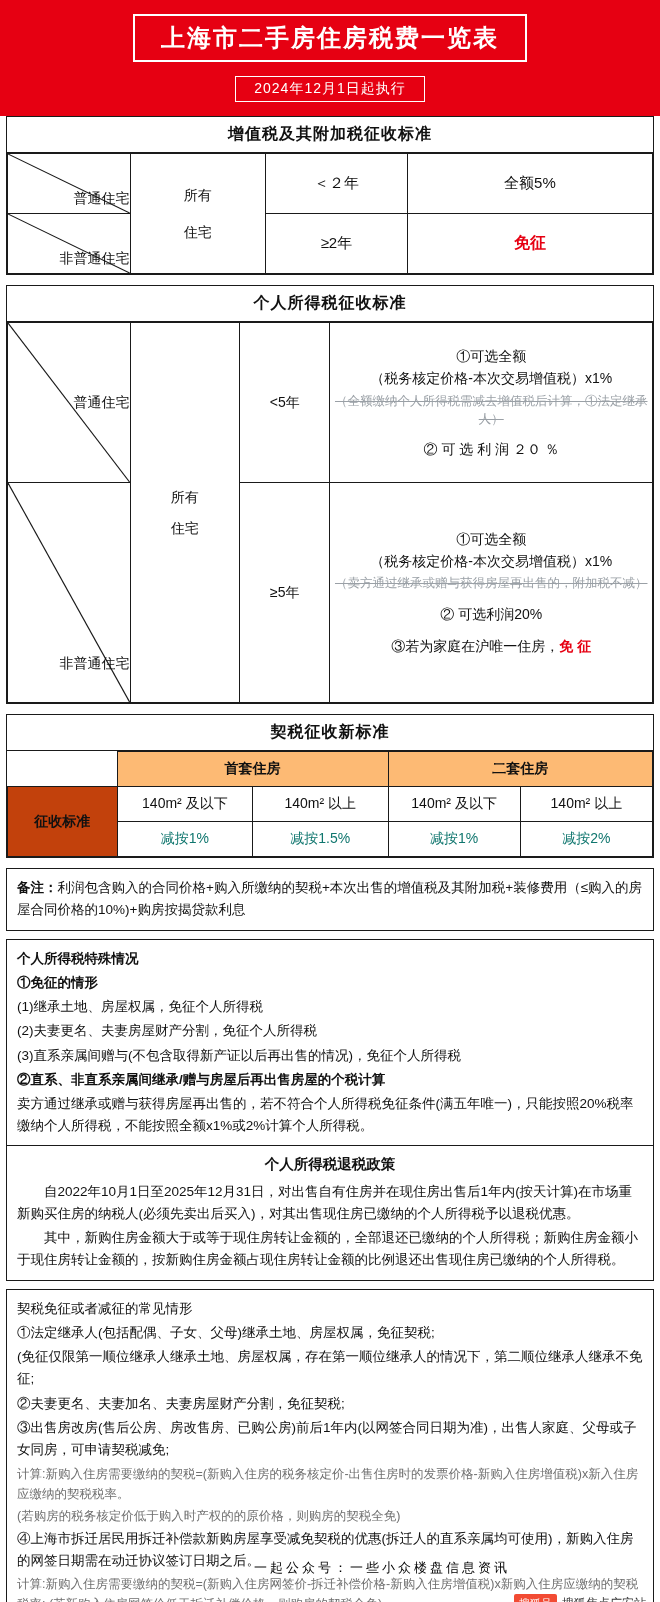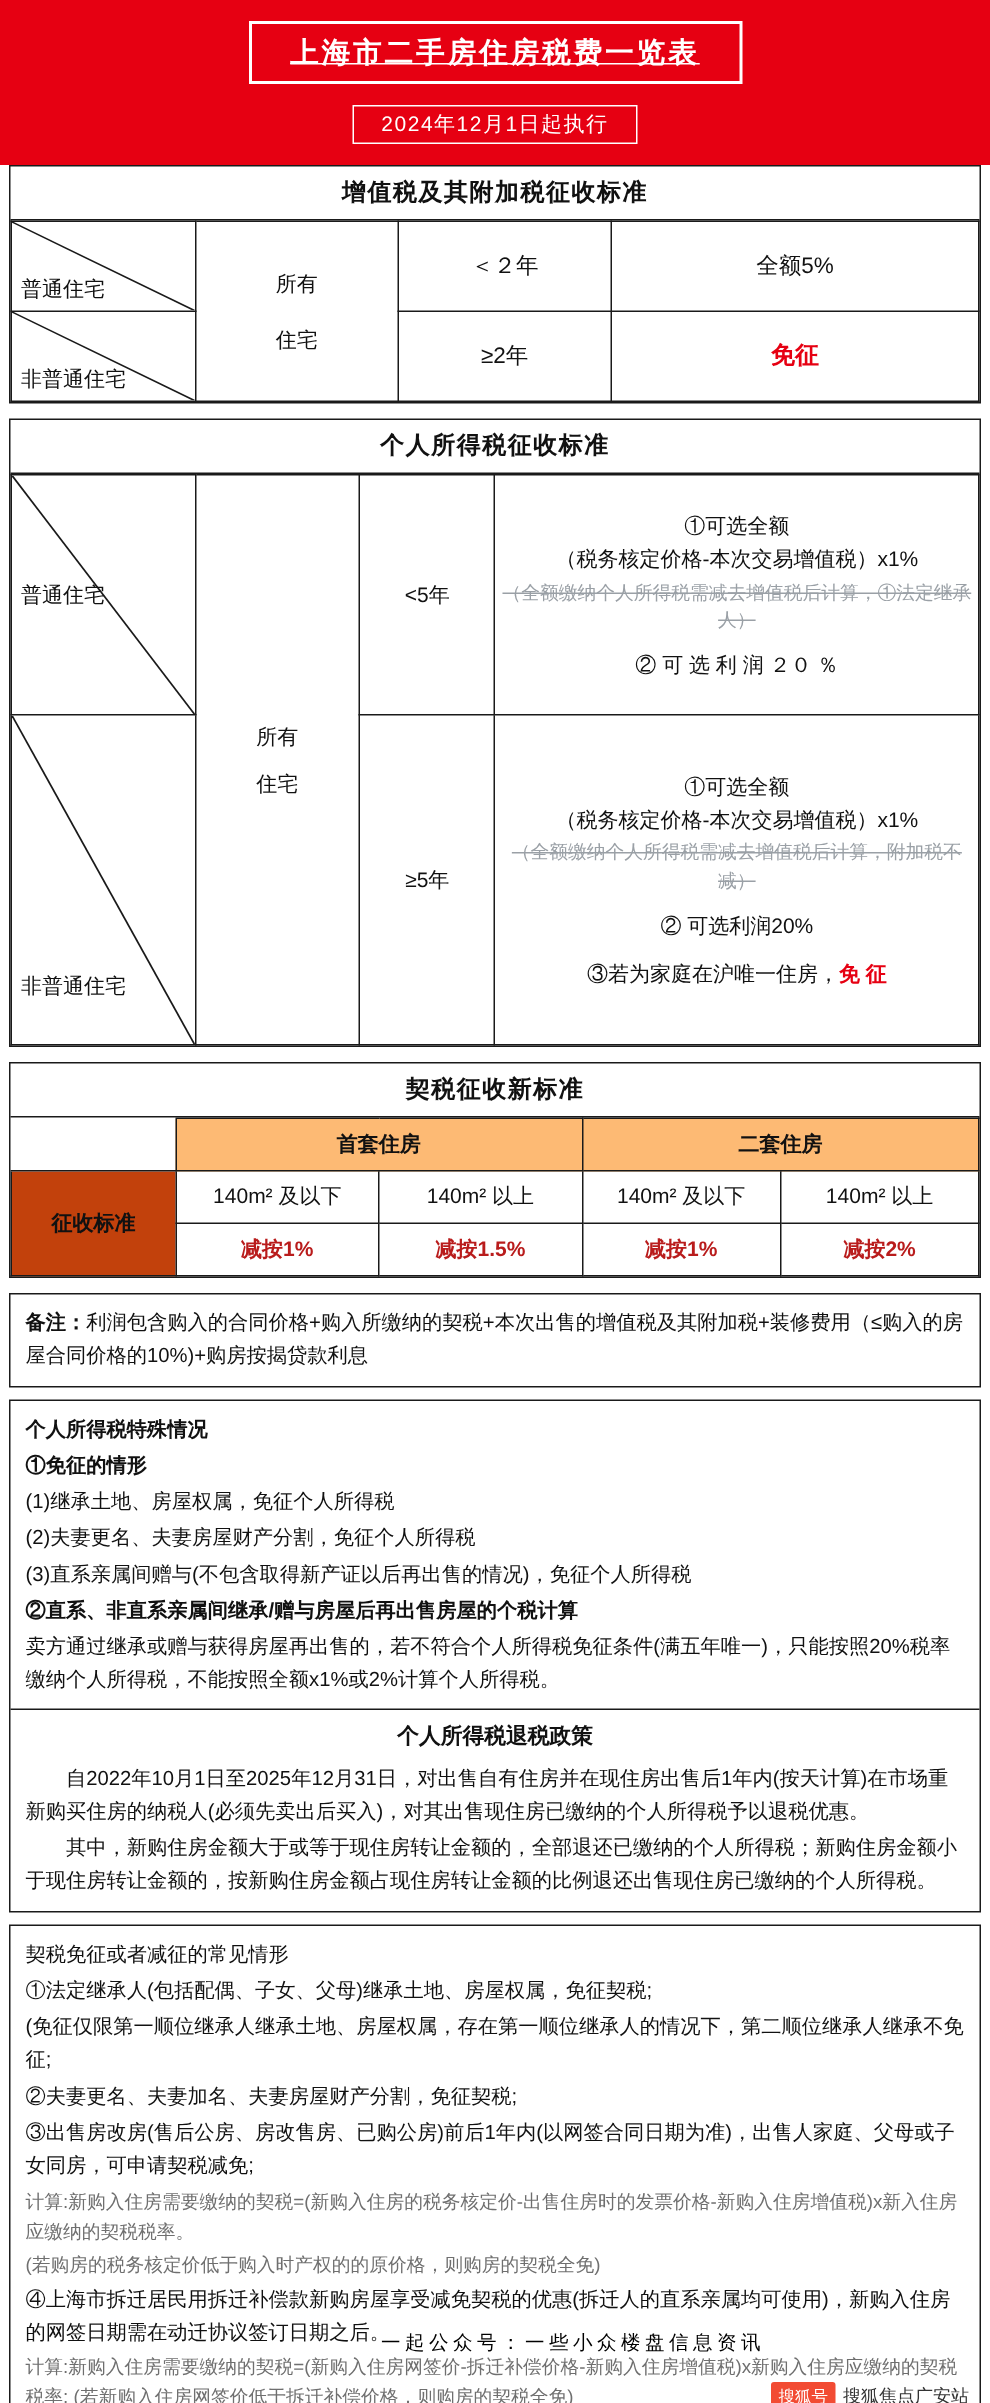--- a/index.html
+++ b/index.html
@@ -16,25 +16,24 @@
   
   .red-head {
     background:#e60012;
     padding:14px 0 10px 0;
     text-align:center;
   }
   .red-head .title {
     display:inline-block;
     border:2px solid #ffffff;
     color:#ffffff;
-    font-size:19px;
+    font-size:24px;
     font-weight:bold;
     letter-spacing:2px;
     padding:6px 26px;
-    text-decoration:underline;
   }
   .red-sub {
     background:#e60012;
     text-align:center;
     padding:4px 0 14px 0;
   }
   .red-sub span {
     display:inline-block;
     border:1px solid #ffffff;
     color:#ffffff;
@@ -65,21 +64,21 @@
   }
   .diag .line {
     position:absolute; left:0; top:0; width:100%; height:100%;
     overflow:hidden;
   }
   .diag .line svg { display:block; width:100%; height:100%; }
   .diag .lbl {
     position:absolute;
     left:0; right:0;
     bottom:6px;
-    text-align:left;
+    text-align:right;
     font-size:14px;
     line-height:1.25;
     padding-left:6px;
   }
   .diag.big .lbl { bottom:14px; }
 
   .vat-all { font-size:15px; line-height:1.5; }
   .red-txt { color:#e60012; font-weight:bold; }
   .strike-note {
     color:#9aa0a6;
@@ -98,21 +97,21 @@
     background:#fdba74;
     font-weight:bold;
     font-size:15px;
     padding:7px 0;
   }
   .deed-left {
     background:#c2410c;
     font-weight:bold;
     font-size:15px;
   }
-  .deed-rate { color:#b91c1c; font-weight:bold; font-size:14px; }
+  .deed-rate { color:#0f766e; font-weight:normal; font-size:14px; }
 
   
   .note-block {
     margin:0 6px 8px 6px;
     border:1px solid #1a1a1a;
     padding:8px 10px;
     font-size:13.5px;
     line-height:1.65;
   }
   .note-block b { font-weight:bold; }
@@ -252,21 +251,21 @@
                     <line x1="0" y1="0" x2="100" y2="220" stroke="#1a1a1a" stroke-width="1"></line>
                   </svg>
             </div>
             <div class="lbl" style="bottom:30px;">非普通住宅</div>
           </div>
         </td>
         <td>≥5年</td>
         <td class="cell-pad">
           <div class="opt-line">①可选全额</div>
           <div class="opt-line">（税务核定价格-本次交易增值税）x1%</div>
-          <span class="strike-note">（全额缴纳个人所得税需减去增值税后计算，附加税不减）</span>
+          <span class="strike-note">（卖方通过继承或赠与获得房屋再出售的，附加税不减）</span>
           <div class="opt-line sp">② 可选利润20%</div>
           <div class="opt-line sp">
             <span>③若为家庭在沪唯一住房，</span><span class="red-txt">免 征</span>
           </div>
         </td>
       </tr>
     </tbody>
       </table>
   </div>
 

